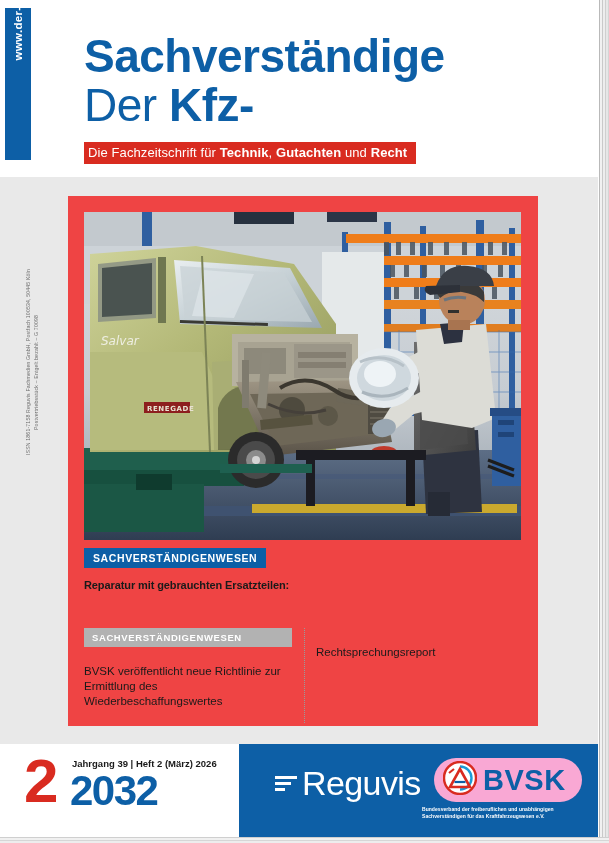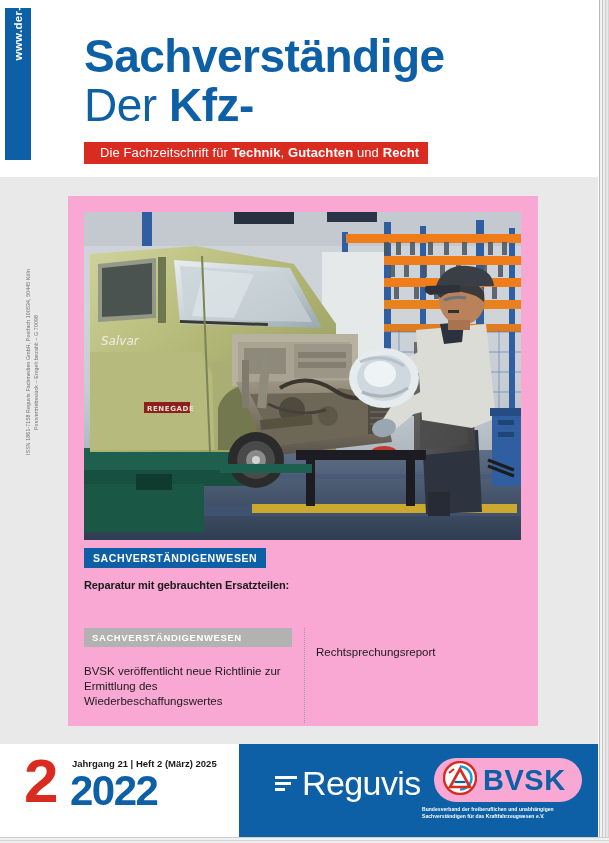--- a/index.html
+++ b/index.html
@@ -118,21 +118,21 @@
 
   .subtitle-bar {
     position: absolute;
     left: 84px;
     top: 142px;
     height: 22px;
     background: #d92b20;
     color: #ffffff;
     font-size: 13px;
     line-height: 22px;
-    padding: 0 9px 0 16px;
+    padding: 0 9px 0 4px;
     display: inline-block;
     white-space: nowrap;
     font-weight: 400;
     letter-spacing: 0.1px;
   }
   .subtitle-bar b { font-weight: 700; }
 
   
   .body-area {
     position: absolute;
@@ -160,21 +160,21 @@
   }
   .imprint-line.l1 { left: 25px; top: 278px; }
   .imprint-line.l2 { left: 33px; top: 253px; }
 
   .white-panel {
     position: absolute;
     left: 68px;
     top: 196px;
     width: 470px;
     height: 530px;
-    background: #f9a8d4;
+    background: #ef4444;
   }
 
   
   .photo {
     position: absolute;
     left: 16px;
     top: 16px;
     width: 437px;
     height: 328px;
     overflow: hidden;
@@ -615,22 +615,22 @@
           <div class="teaser-divider"></div>
           <div class="teaser-text">Rechtsprechungsreport</div>
         </div>
       </div>
 
     </div>
 
     <div class="footer">
 
       <div class="issue-no">2</div>
-      <div class="issue-meta">Jahrgang 21 | Heft 2 (März) 2025</div>
-      <div class="issue-year">2022</div>
+      <div class="issue-meta">Jahrgang 39 | Heft 2 (März) 2026</div>
+      <div class="issue-year">2032</div>
 
       <div class="footer-blue">
 
         <div class="reguvis">
           <span class="reguvis-mark">
             <i></i>
               <i></i>
               <i></i>
           </span>
           <span class="reguvis-word">Reguvis</span>

